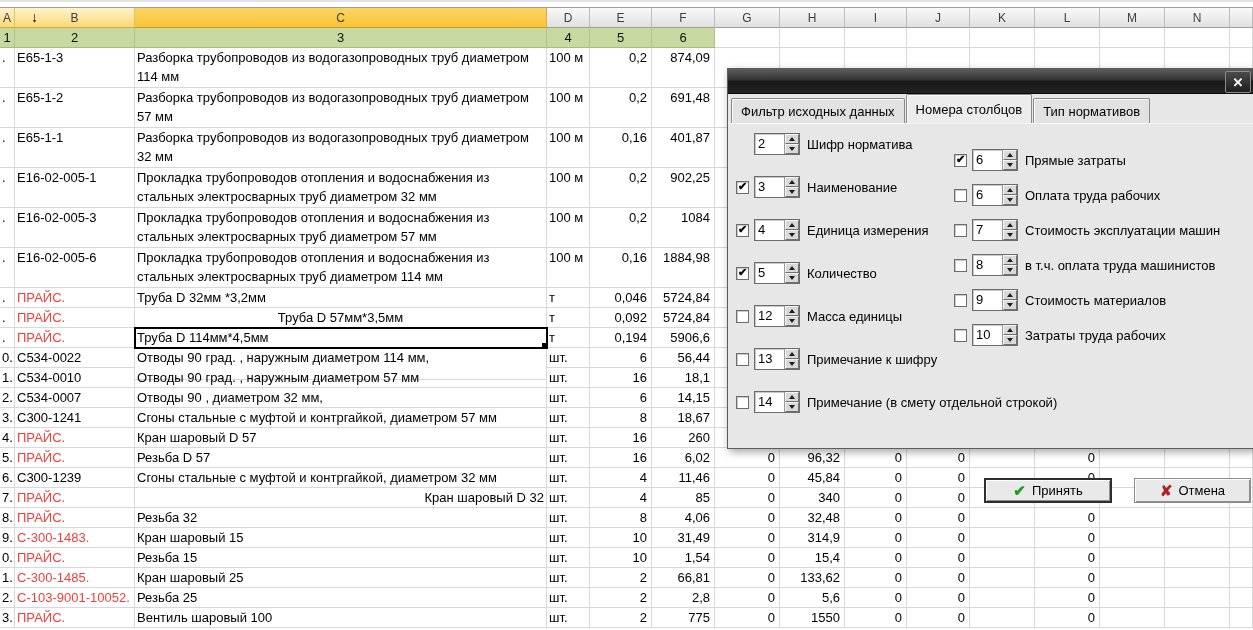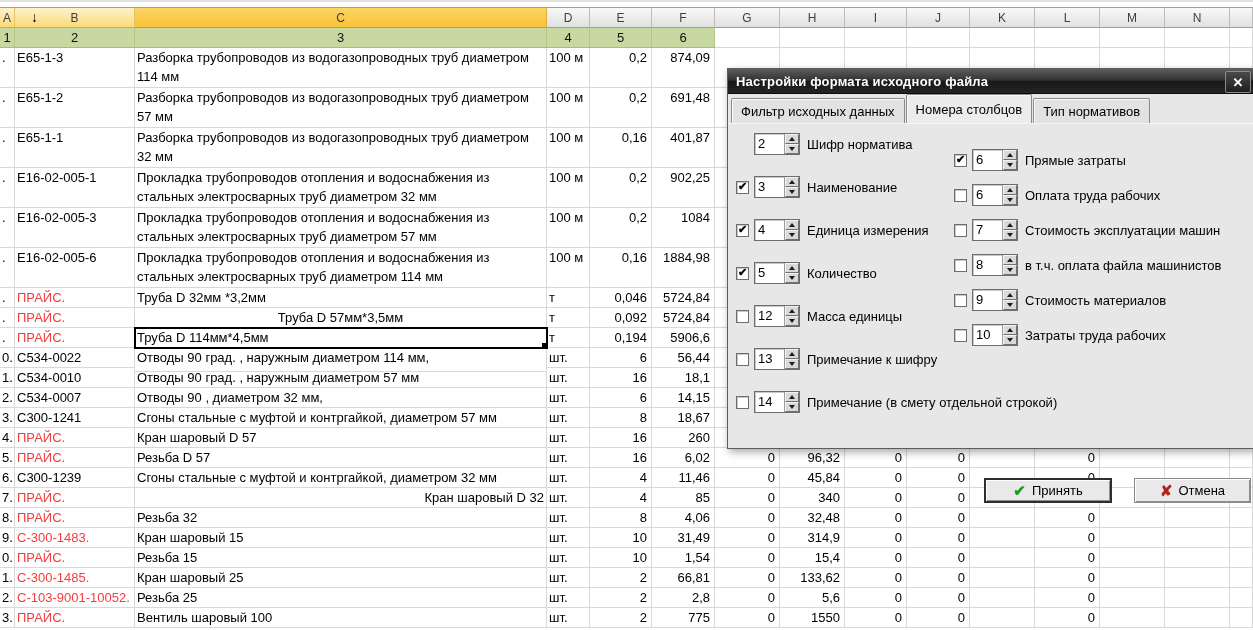--- a/index.html
+++ b/index.html
@@ -294,21 +294,21 @@
           <div class="dc num" style="width: 63px; flex: 0 0 63px; height: 20px;"></div>
           <div class="dc num" style="width: 65px; flex: 0 0 65px; height: 20px;"></div>
           <div class="dc num" style="width: 65px; flex: 0 0 65px; height: 20px;"></div>
           <div class="dc" style="width: 65px; flex: 0 0 65px; height: 20px;"></div>
           <div class="dc" style="width: 65px; flex: 0 0 65px; height: 20px;"></div>
           <div class="dc" style="width: 23px; flex: 0 0 23px; height: 20px;"></div>
         </div>
         <div class="drow" style="height: 20px;">
           <div class="dc" style="width: 15px; flex: 0 0 15px; height: 20px;">0.</div>
           <div class="dc" style="width: 120px; flex: 0 0 120px; height: 20px;">C534-0022</div>
-          <div class="dc" style="width: 412px; flex: 0 0 412px; height: 24px;">Отводы 90 град. , наружным диаметром 114 мм,</div>
+          <div class="dc" style="width: 412px; flex: 0 0 412px; height: 32px;">Отводы 90 град. , наружным диаметром 114 мм,</div>
           <div class="dc" style="width: 43px; flex: 0 0 43px; height: 20px;">шт.</div>
           <div class="dc num" style="width: 62px; flex: 0 0 62px; height: 20px;">6</div>
           <div class="dc num" style="width: 63px; flex: 0 0 63px; height: 20px;">56,44</div>
           <div class="dc num" style="width: 65px; flex: 0 0 65px; height: 20px;"></div>
           <div class="dc num" style="width: 65px; flex: 0 0 65px; height: 20px;"></div>
           <div class="dc num" style="width: 62px; flex: 0 0 62px; height: 20px;"></div>
           <div class="dc num" style="width: 63px; flex: 0 0 63px; height: 20px;"></div>
           <div class="dc num" style="width: 65px; flex: 0 0 65px; height: 20px;"></div>
           <div class="dc num" style="width: 65px; flex: 0 0 65px; height: 20px;"></div>
           <div class="dc" style="width: 65px; flex: 0 0 65px; height: 20px;"></div>
@@ -534,21 +534,20 @@
           <div class="dc num" style="width: 65px; flex: 0 0 65px; height: 20px;">0</div>
           <div class="dc" style="width: 65px; flex: 0 0 65px; height: 20px;"></div>
           <div class="dc" style="width: 65px; flex: 0 0 65px; height: 20px;"></div>
           <div class="dc" style="width: 23px; flex: 0 0 23px; height: 20px;"></div>
         </div>
       </div>
   </div>
 
   <div class="dialog">
     <div class="titlebar">
-      <span class="ttl">Настройки формата исходного файла</span>
       <div class="closebtn">✕</div>
     </div>
     <div class="tabs" id="tabBar">
         <div class="tab">Фильтр исходных данных</div>
         <div class="tab active">Номера столбцов</div>
         <div class="tab">Тип нормативов</div>
       </div>
     <div class="dlg-body">
       <div class="fields left" id="leftFields">
           <div class="frow">
@@ -717,21 +716,21 @@
               <div class="numv">8</div>
               <div class="updown">
                 <div class="sbtn">
                   <div class="tri up"></div>
                 </div>
                 <div class="sbtn">
                   <div class="tri down"></div>
                 </div>
               </div>
             </div>
-            <div class="flabel">в т.ч. оплата файла машинистов</div>
+            <div class="flabel">в т.ч. оплата труда машинистов</div>
           </div>
           <div class="frow">
             <div class="cb"></div>
             <div class="spin">
               <div class="numv">9</div>
               <div class="updown">
                 <div class="sbtn">
                   <div class="tri up"></div>
                 </div>
                 <div class="sbtn">

